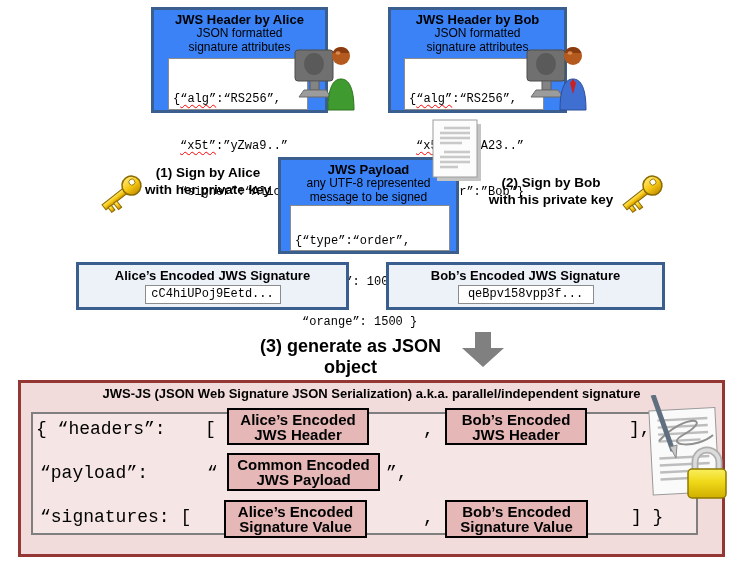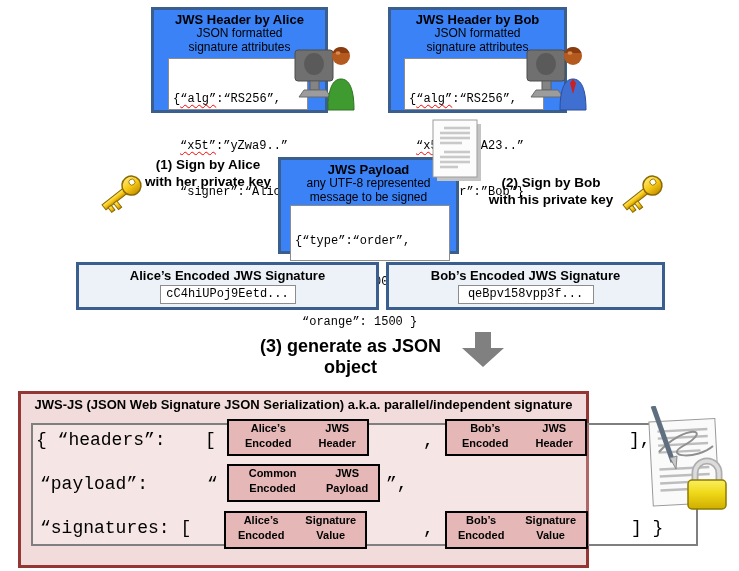--- a/index.html
+++ b/index.html
@@ -20,22 +20,22 @@
   .sigtitle{font-weight:bold;font-size:13px;margin-top:3px;}
   .sigcode{margin:2px auto 0;background:#fff;border:1px solid #8c8c8c;
            font-family:"Liberation Mono","DejaVu Sans Mono",monospace;font-size:12px;padding:1px 0 2px;}
   .step3{position:absolute;font-weight:bold;font-size:18px;text-align:center;}
   .bigbox{position:absolute;background:#f2dcdb;border:3px solid #943634;box-sizing:border-box;}
   .bigtitle{position:absolute;left:0;right:0;top:3px;font-weight:bold;font-size:13px;text-align:center;}
   .innerbox{position:absolute;border:2px solid #7f7f7f;box-sizing:border-box;background:rgba(255,255,255,0.25);}
   .mono-lg{position:absolute;font-family:"Liberation Mono","DejaVu Sans Mono",monospace;font-size:18px;
            line-height:22px;white-space:pre;}
   .pinkbox{position:absolute;background:#e5b8b7;border:2px solid #000;box-sizing:border-box;
-           display:flex;flex-direction:row;justify-content:center;text-align:center;
-           font-weight:bold;font-size:11px;line-height:15px;z-index:2;}
+           display:flex;flex-direction:column;justify-content:center;text-align:center;
+           font-weight:bold;font-size:15px;line-height:15px;z-index:2;}
   svg{display:block;}
 </style>
 </head>
 <body>
 
 <div id="stage">
 
   <div class="bluebox" style="left:151px;top:7px;width:177px;height:106px;">
     <div class="btitle">JWS Header by Alice</div>
     <div class="bsub">JSON formatted</div>
@@ -78,21 +78,21 @@
     <path d="M38.5,11 a9,9 0 0 1 17,0 z" fill="#8a3c10"></path>
     <ellipse cx="44" cy="11" rx="2.5" ry="1.8" fill="#d98c4f"></ellipse>
     <path d="M34,68 C34,46 39,37 47,37 C55,37 60,46 60,68 Z" fill="#3f6fd0" stroke="#2c4f9c"></path>
     <polygon points="47,37 50,41 47,52 44,41" fill="#cc1f1f"></polygon>
   </svg>
 
   <div class="bluebox" style="left:278px;top:157px;width:181px;height:97px;">
     <div class="btitle">JWS Payload</div>
     <div class="bsub">any UTF-8 represented</div>
     <div class="bsub">message to be signed</div>
-    <div class="codebox" style="left:9px;top:45px;width:160px;height:56px;line-height:13.5px;">
+    <div class="codebox" style="left:9px;top:45px;width:160px;height:46px;line-height:13.5px;">
       <div>{“type”:“order”,</div>
       <div class="indent">“apple”: 1000</div>
       <div class="indent">“orange”: 1500 }</div>
     </div>
   </div>
 
   <svg class="abs" style="left:432px;top:119px;z-index:3;" width="52" height="64" viewBox="0 0 52 64">
     <rect x="5" y="5" width="44" height="57" fill="#c4c4c4"></rect>
     <rect x="1" y="1" width="44" height="57" fill="#fcfcfc" stroke="#9c9c9c"></rect>
     <g stroke="#c9c9c9" stroke-width="2.6">
@@ -116,55 +116,55 @@
       </linearGradient>
     </defs>
     <g transform="rotate(-38 26 26)">
       <rect x="3" y="23" width="30" height="6.5" fill="url(#kgrad)" stroke="#8a6a00"></rect>
       <rect x="6" y="29" width="4" height="6" fill="url(#kgrad)" stroke="#8a6a00"></rect>
       <rect x="13" y="29" width="4" height="8" fill="url(#kgrad)" stroke="#8a6a00"></rect>
       <circle cx="38" cy="26" r="9.5" fill="url(#kgrad)" stroke="#8a6a00" stroke-width="1.5"></circle>
       <circle cx="40.5" cy="23.5" r="3" fill="#fffdf0" stroke="#8a6a00" stroke-width="0.8"></circle>
     </g>
   </svg>
-  <div class="keylabel" style="left:137px;top:156px;width:142px;">
+  <div class="keylabel" style="left:137px;top:164px;width:142px;">
     <div>(1) Sign by Alice</div>
     <div>with her private key</div>
   </div>
 
   <div class="keylabel" style="left:477px;top:174px;width:148px;">
     <div>(2) Sign by Bob</div>
     <div>with his private key</div>
   </div>
   <svg class="abs" style="left:617px;top:167px;" width="52" height="52" viewBox="0 0 52 52">
     <g transform="rotate(-38 26 26)">
       <rect x="3" y="23" width="30" height="6.5" fill="url(#kgrad)" stroke="#8a6a00"></rect>
       <rect x="6" y="29" width="4" height="6" fill="url(#kgrad)" stroke="#8a6a00"></rect>
       <rect x="13" y="29" width="4" height="8" fill="url(#kgrad)" stroke="#8a6a00"></rect>
       <circle cx="38" cy="26" r="9.5" fill="url(#kgrad)" stroke="#8a6a00" stroke-width="1.5"></circle>
       <circle cx="40.5" cy="23.5" r="3" fill="#fffdf0" stroke="#8a6a00" stroke-width="0.8"></circle>
     </g>
   </svg>
 
-  <div class="sigbox" style="left:76px;top:262px;width:303px;height:48px;">
+  <div class="sigbox" style="left:76px;top:262px;width:273px;height:48px;">
     <div class="sigtitle">Alice’s Encoded JWS Signature</div>
     <div class="sigcode" style="width:134px;">cC4hiUPoj9Eetd...</div>
   </div>
 
   <div class="sigbox" style="left:386px;top:262px;width:279px;height:48px;">
     <div class="sigtitle">Bob’s Encoded JWS Signature</div>
     <div class="sigcode" style="width:134px;">qeBpv158vpp3f...</div>
   </div>
 
   <div class="step3" style="left:238px;top:336px;width:225px;">(3) generate as JSON object</div>
   <svg class="abs" style="left:462px;top:332px;" width="42" height="35" viewBox="0 0 42 35">
     <polygon points="13,0 29,0 29,16 42,16 21,35 0,16 13,16" fill="#808080"></polygon>
   </svg>
 
-  <div class="bigbox" style="left:18px;top:391px;width:571px;height:177px;">
+  <div class="bigbox" style="left:18px;top:380px;width:707px;height:177px;">
     <div class="bigtitle">JWS-JS (JSON Web Signature JSON Serialization) a.k.a. parallel/independent signature</div>
     <div class="innerbox" style="left:10px;top:29px;width:667px;height:123px;"></div>
 
     <div class="mono-lg" style="left:15px;top:35px;">{ “headers”:</div>
     <div class="mono-lg" style="left:184px;top:35px;">[</div>
     <div class="pinkbox" style="left:206px;top:25px;width:142px;height:37px;">
       <div>Alice’s Encoded</div>
       <div>JWS Header</div>
     </div>
     <div class="mono-lg" style="left:402px;top:36px;">,</div>

